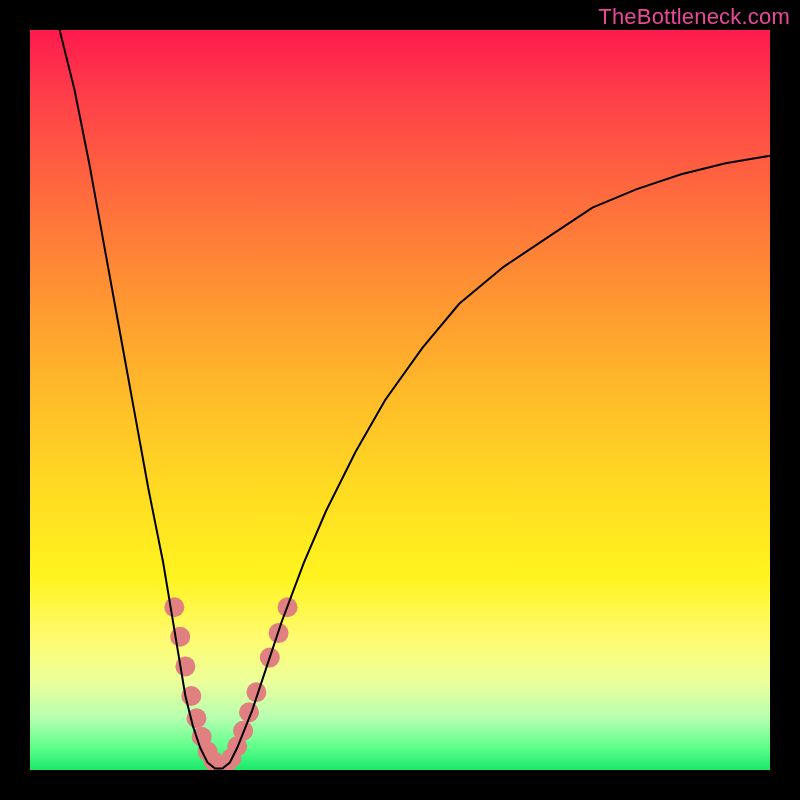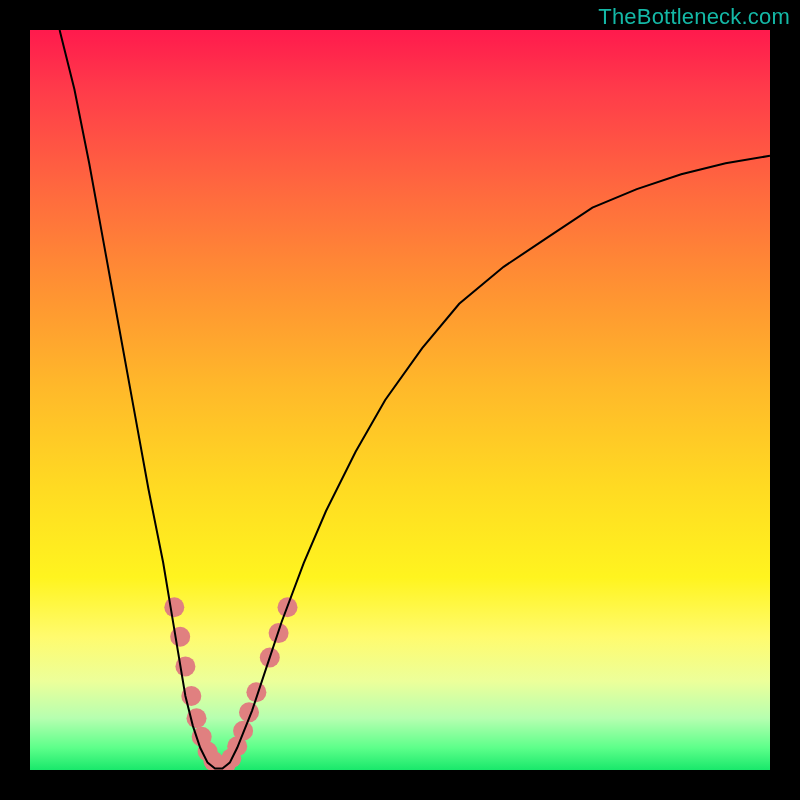--- a/index.html
+++ b/index.html
@@ -37,21 +37,21 @@
       #ecff9a 88%,
       #b6ffb0 93%,
       #5dff8a 97%,
       #19e86b 100%
     );
   }
   .watermark {
     position: absolute;
     top: 4px;
     right: 10px;
-    color: #14b8a6;
+    color: #ec4899;
     font-size: 22px;
     font-weight: 500;
     letter-spacing: 0.2px;
     user-select: none;
   }
   svg.curve {
     position: absolute;
     top: 0;
     left: 0;
   }

